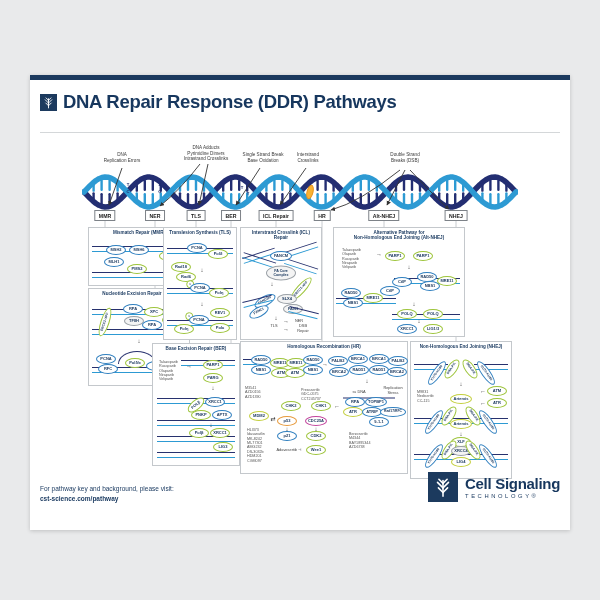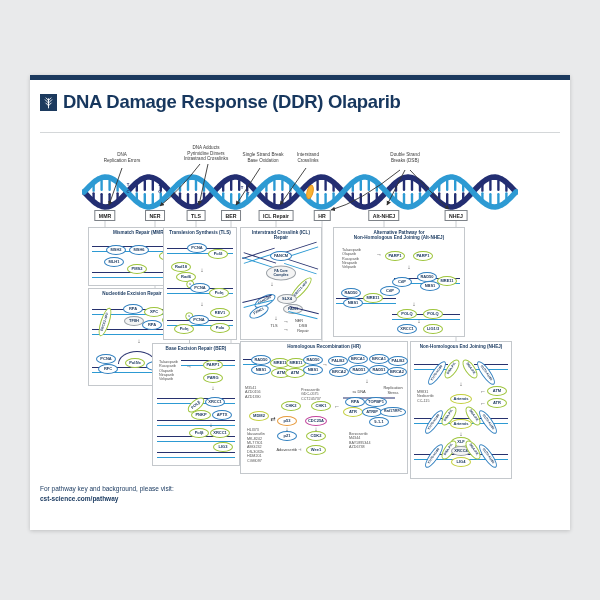--- a/index.html
+++ b/index.html
@@ -60,21 +60,21 @@
           <path d="M12 22 V5"></path>
             <path d="M12 8 L7.5 3.5"></path>
             <path d="M12 8 L16.5 3.5"></path>
           <path d="M12 13 L6 7"></path>
             <path d="M12 13 L18 7"></path>
           <path d="M12 18 L7 13"></path>
             <path d="M12 18 L17 13"></path>
         </g>
       </svg>
     </div>
-    <div id="page-title">DNA Damage Response (DDR) Olaparib</div>
+    <div id="page-title">DNA Repair Response (DDR) Pathways</div>
   </div>
   <div id="title-rule"></div>
 
   <div id="diagram">
     <div id="helix-wrap">
       <svg id="helix-svg" width="436" height="48" viewBox="0 0 436 48">
           <line x1="11.600000000000001" y1="17.35818585470191" x2="11.600000000000001" y2="22.671637170940382" stroke="#2d9ad3" stroke-width="2.4" stroke-linecap="round"></line>
           <line x1="11.600000000000001" y1="25.328362829059614" x2="11.600000000000001" y2="30.641814145298085" stroke="#232e72" stroke-width="2.4" stroke-linecap="round"></line>
           <line x1="19.6" y1="12.630157315267667" x2="19.6" y2="21.726031463053534" stroke="#2d9ad3" stroke-width="2.4" stroke-linecap="round"></line>
           <line x1="19.6" y1="26.273968536946466" x2="19.6" y2="35.36984268473233" stroke="#232e72" stroke-width="2.4" stroke-linecap="round"></line>
@@ -436,13 +436,32 @@
         <div class="node c-b" style="width: 28px; height: 9px; font-size: 3.3px; transform: translate(-50%, -50%) rotate(55deg); left: 77px; top: 114px;">KU70-KU80</div>
         <div class="node c-yg" style="width: 20px; height: 10px; transform: translate(-50%, -50%) rotate(0deg); left: 50px; top: 120px;">LIG4</div>
       </div>
     </div>
 
   <div id="footer-text">
     <div>For pathway key and background, please visit:</div>
     <div id="footer-link">cst-science.com/pathway</div>
   </div>
 
+  <div id="brand">
+    <div id="brand-mark">
+      <svg width="22" height="22" viewBox="0 0 24 24">
+        <g stroke="#ffffff" stroke-width="1.7" stroke-linecap="round" fill="none">
+          <path d="M12 22 V5"></path>
+            <path d="M12 8 L7.5 3.5"></path>
+            <path d="M12 8 L16.5 3.5"></path>
+          <path d="M12 13 L6 7"></path>
+            <path d="M12 13 L18 7"></path>
+          <path d="M12 18 L7 13"></path>
+            <path d="M12 18 L17 13"></path>
+        </g>
+      </svg>
+    </div>
+    <div>
+      <div id="brand-name">Cell Signaling</div>
+      <div id="brand-sub">TECHNOLOGY®</div>
+    </div>
+  </div>
 </div>
 
 </body></html>

